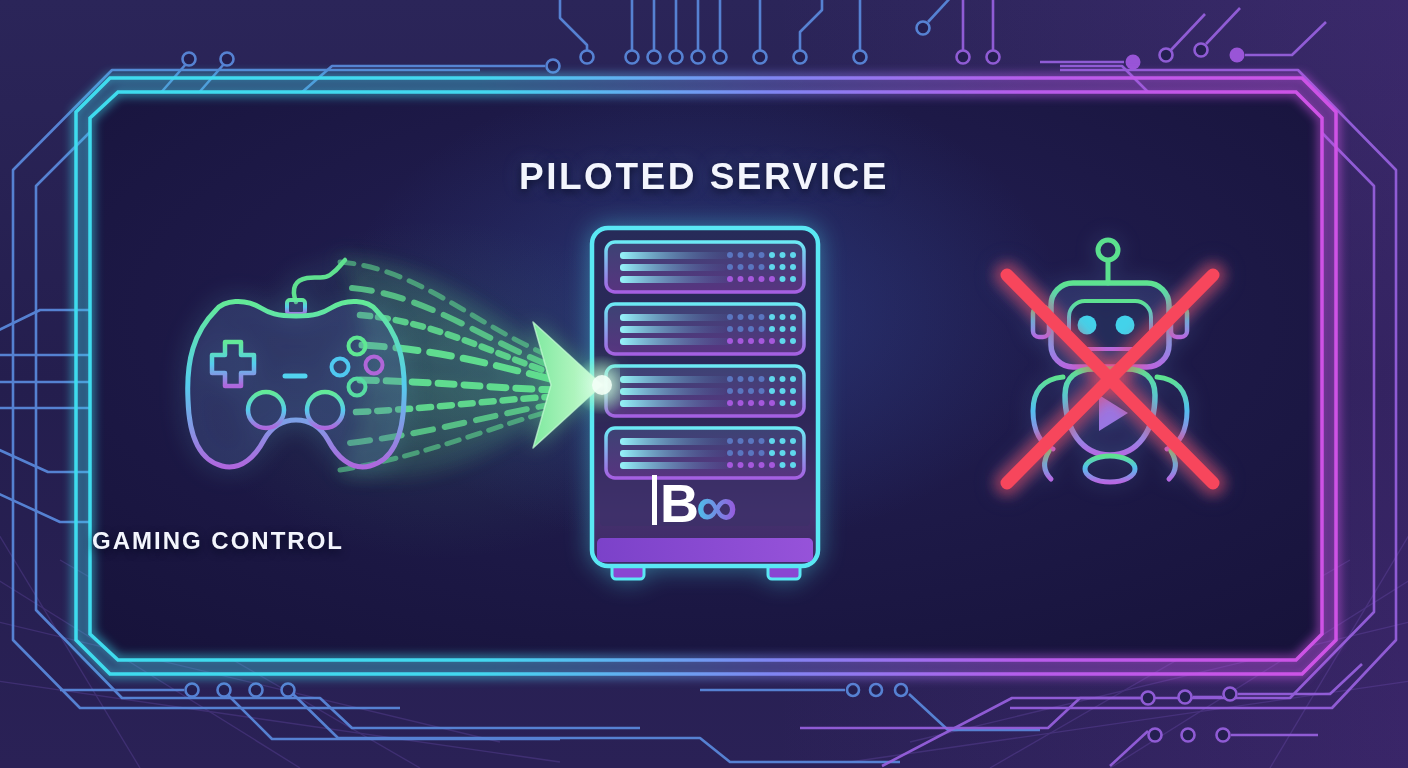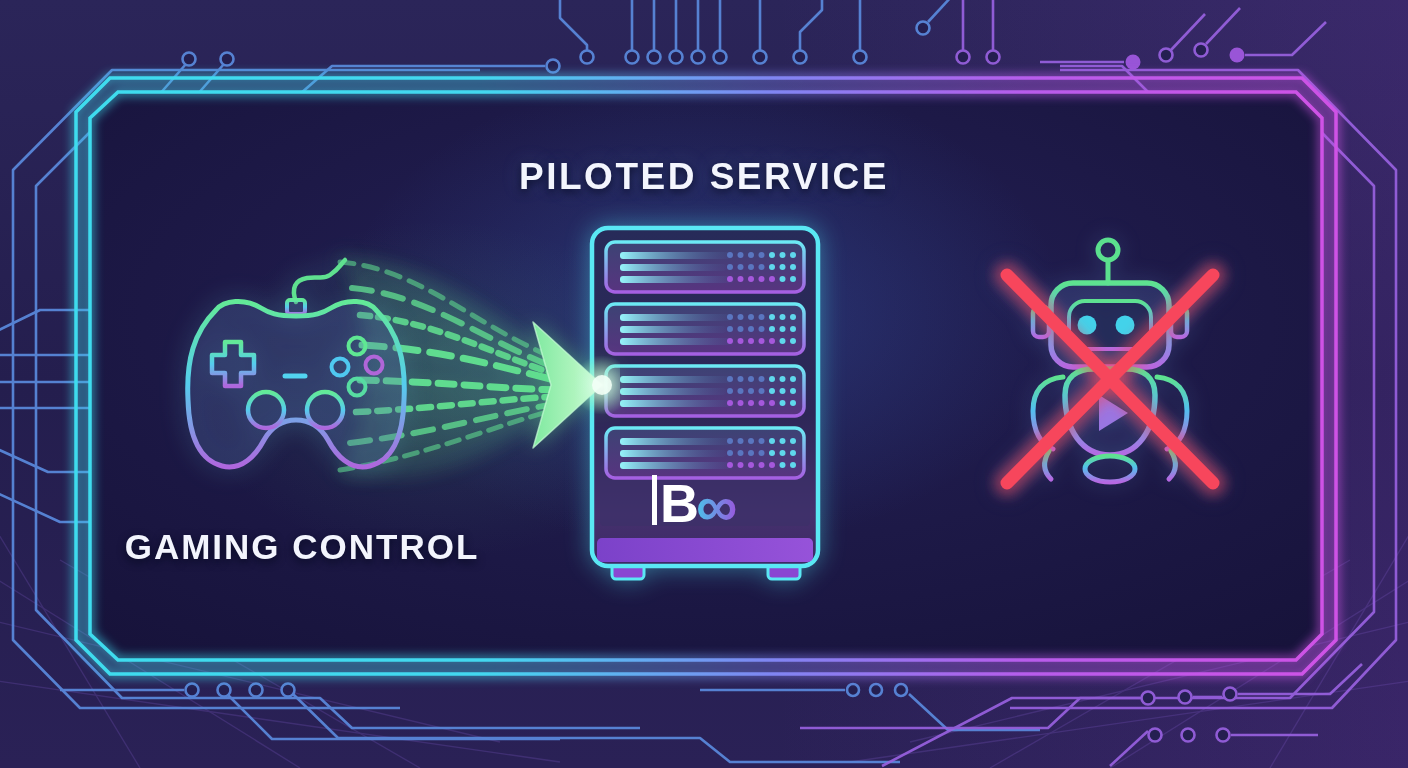--- a/index.html
+++ b/index.html
@@ -3,22 +3,22 @@
 <meta charset="utf-8">
 <style>
   html,body{margin:0;padding:0;background:#241f50;}
   .stage{position:relative;width:1408px;height:768px;overflow:hidden;
          font-family:"Liberation Sans",sans-serif;}
   .stage svg{position:absolute;display:block;}
   .bg{left:0;top:0;}
   .title{position:absolute;left:0;top:156px;width:1408px;text-align:center;
          color:#f3f5fd;font-size:37px;font-weight:800;letter-spacing:2.5px;
          text-shadow:0 3px 8px rgba(5,8,30,.85),0 0 20px rgba(130,180,255,.22);}
-  .label{position:absolute;top:527px;width:420px;text-align:center;color:#f3f5fd;
-         font-size:35px;font-weight:800;letter-spacing:2px;
+  .label{position:absolute;top:527px;width:420px;text-align:left;color:#f3f5fd;
+         font-size:24px;font-weight:800;letter-spacing:2px;
          text-shadow:0 3px 8px rgba(5,8,30,.85);}
   .label-left{left:92px;}
   .label-right{left:902px;}
   .server-svg{left:580px;top:222px;filter:drop-shadow(0 0 12px rgba(80,225,240,.45));}
   .arrow-svg{left:320px;top:240px;filter:drop-shadow(0 0 10px rgba(110,235,150,.45));}
   .gamepad-svg{left:160px;top:246px;filter:drop-shadow(0 0 12px rgba(110,210,230,.35));}
   .robot-svg{left:985px;top:225px;filter:drop-shadow(0 0 10px rgba(120,170,235,.3));}
   svg text{font-family:"Liberation Sans",sans-serif;}
 </style>
 </head>

